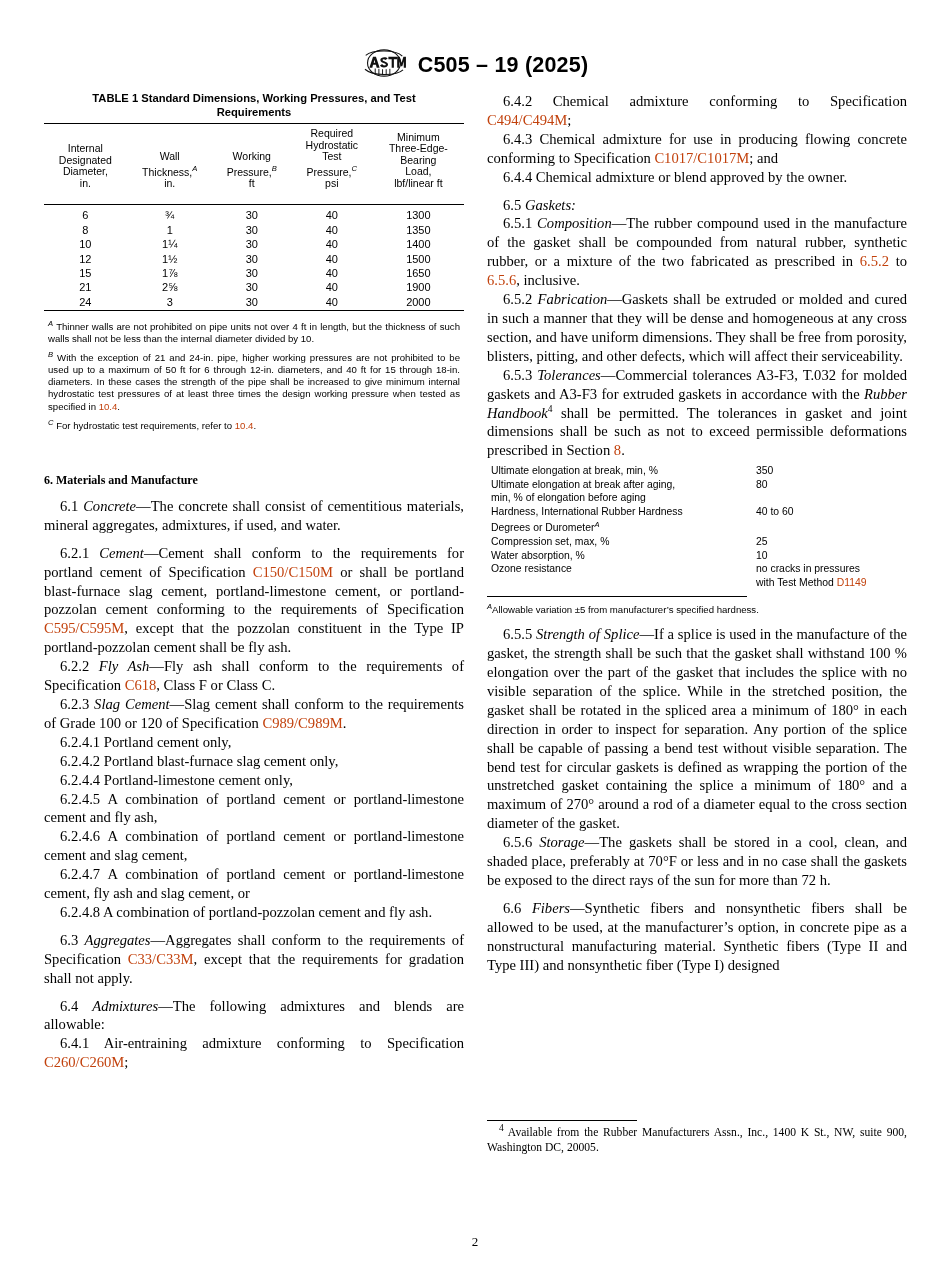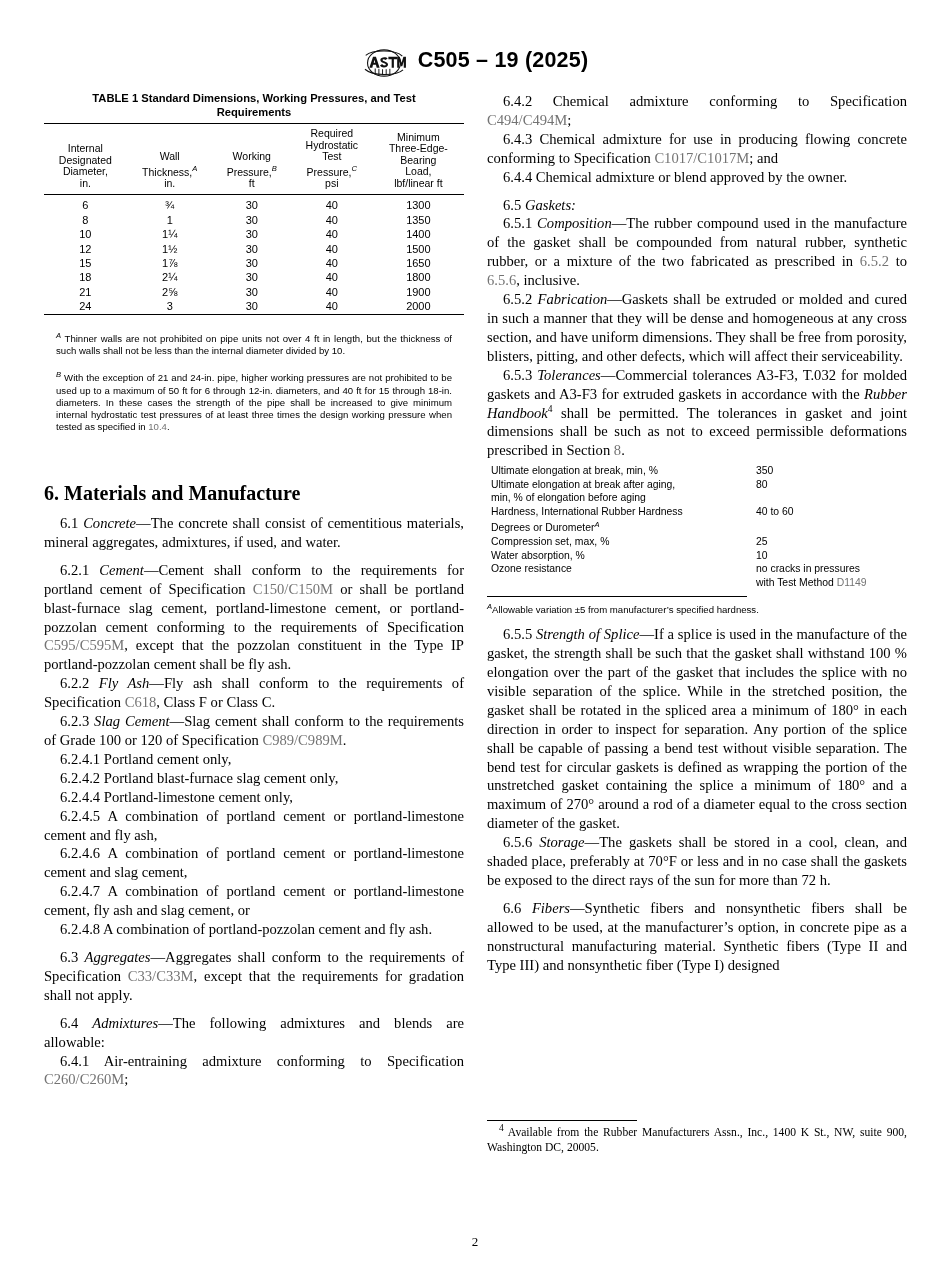--- a/index.html
+++ b/index.html
@@ -22,21 +22,21 @@
     box-sizing: border-box;
   }
 
   
   .doc-header {
     position: absolute;
     top: 48px;
     left: 0;
     width: 950px;
     display: flex;
-    align-items: flex-start;
+    align-items: flex-end;
     justify-content: center;
     gap: 12px;
   }
   .astm-logo {
     width: 44px;
     height: 30px;
     flex: 0 0 auto;
   }
   .doc-title {
     font-family: "Liberation Sans", sans-serif;
@@ -72,21 +72,21 @@
   table.t1 {
     border-collapse: collapse;
     width: 100%;
     font-family: "Liberation Sans", sans-serif;
     font-size: 10.5px;
   }
   table.t1 thead th {
     font-weight: normal;
     text-align: center;
     vertical-align: bottom;
-    padding: 4px 2px 5px 2px;
+    padding: 4px 2px 15px 2px;
     line-height: 11.6px;
   }
   table.t1 thead {
     border-top: 1.6px solid #000;
     border-bottom: 1.1px solid #000;
   }
   table.t1 tbody td {
     text-align: center;
     padding: 0.6px 2px;
     line-height: 13.2px;
@@ -99,45 +99,45 @@
     vertical-align: super;
     font-style: italic;
   }
   .tbl-notes {
     font-family: "Liberation Sans", sans-serif;
     font-size: 9.6px;
     line-height: 12.1px;
     text-align: justify;
     padding-top: 3px;
   }
-  .tbl-notes p { margin: 12px; }
+  .tbl-notes p { margin: 4px; }
   .note-lbl {
     font-size: 7.6px;
     vertical-align: super;
     font-style: italic;
   }
 
   
   .sec-head {
     font-family: "Liberation Serif", serif;
     font-weight: bold;
-    font-size: 20px;
+    font-size: 12px;
     margin: 0;
     padding: 0;
   }
   p.para {
     margin: 0;
     font-size: 14.6px;
     line-height: 18.9px;
     text-align: justify;
     text-indent: 16px;
     hyphens: manual;
   }
   .it { font-style: italic; }
-  .ref { color: #737373; }
+  .ref { color: #c2410c; }
   sup.fn {
     font-size: 9.5px;
     vertical-align: super;
     line-height: 0;
   }
   .gap-sm { height: 9px; }
   .gap-md { height: 15px; }
   .gap-lg { height: 22px; }
 
   
@@ -298,46 +298,40 @@
           <td>1500</td>
         </tr>
         <tr>
           <td>15</td>
           <td>1⅞</td>
           <td>30</td>
           <td>40</td>
           <td>1650</td>
         </tr>
         <tr>
-          <td>18</td>
-          <td>2¼</td>
-          <td>30</td>
-          <td>40</td>
-          <td>1800</td>
-        </tr>
-        <tr>
           <td>21</td>
           <td>2⅝</td>
           <td>30</td>
           <td>40</td>
           <td>1900</td>
         </tr>
         <tr>
           <td>24</td>
           <td>3</td>
           <td>30</td>
           <td>40</td>
           <td>2000</td>
         </tr>
       </tbody>
     </table>
 
     <div class="tbl-notes">
       <p><span class="note-lbl">A</span> <span>Thinner walls are not prohibited on pipe units not over 4 ft in length, but the thickness of such walls shall not be less than the internal diameter divided by 10.</span></p>
       <p><span class="note-lbl">B</span> <span>With the exception of 21 and 24-in. pipe, higher working pressures are not prohibited to be used up to a maximum of 50 ft for 6 through 12-in. diameters, and 40 ft for 15 through 18-in. diameters. In these cases the strength of the pipe shall be increased to give minimum internal hydrostatic test pressures of at least three times the design working pressure when tested as specified in </span><span class="ref">10.4</span><span>.</span></p>
+      <p><span class="note-lbl">C</span> <span>For hydrostatic test requirements, refer to </span><span class="ref">10.4</span><span>.</span></p>
     </div>
 
     <div class="gap-lg"></div>
     <div class="gap-md"></div>
 
     <h2 class="sec-head">6.  Materials and Manufacture</h2>
 
     <div class="gap-sm"></div>
 
     <p class="para"><span>6.1 </span><span class="it">Concrete</span><span>—The concrete shall consist of cementitious materials, mineral aggregates, admixtures, if used, and water.</span></p>

